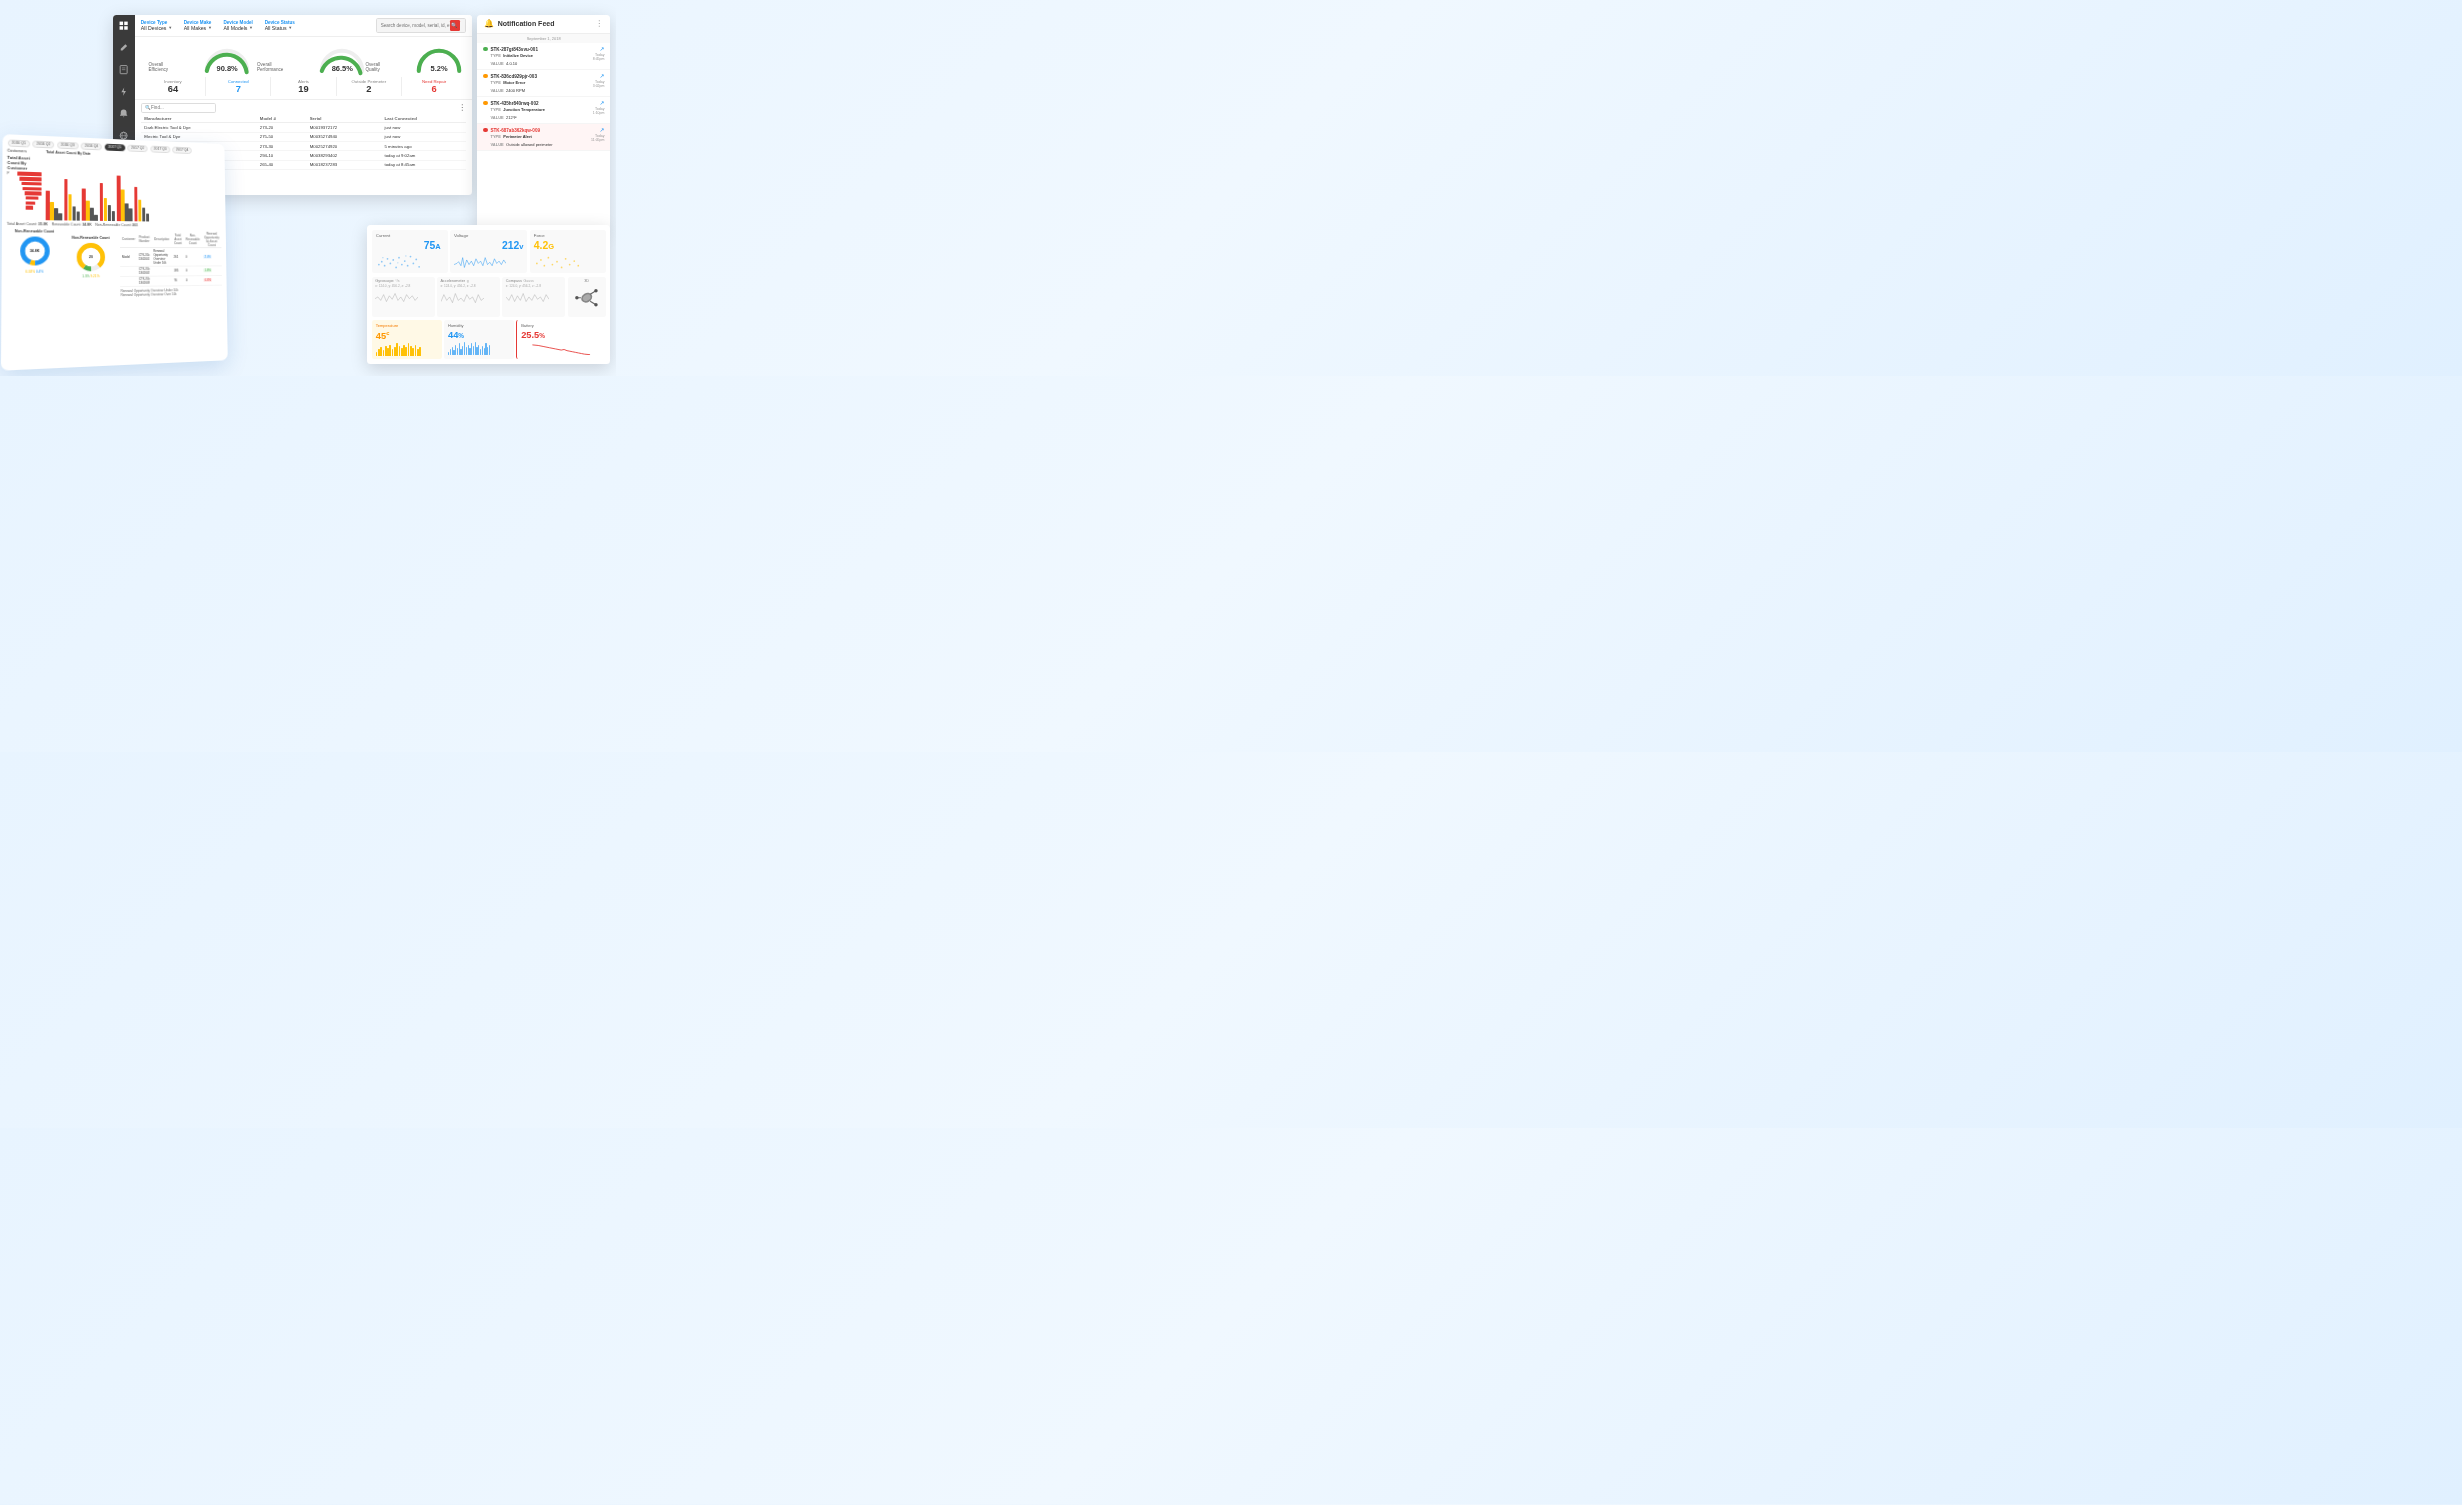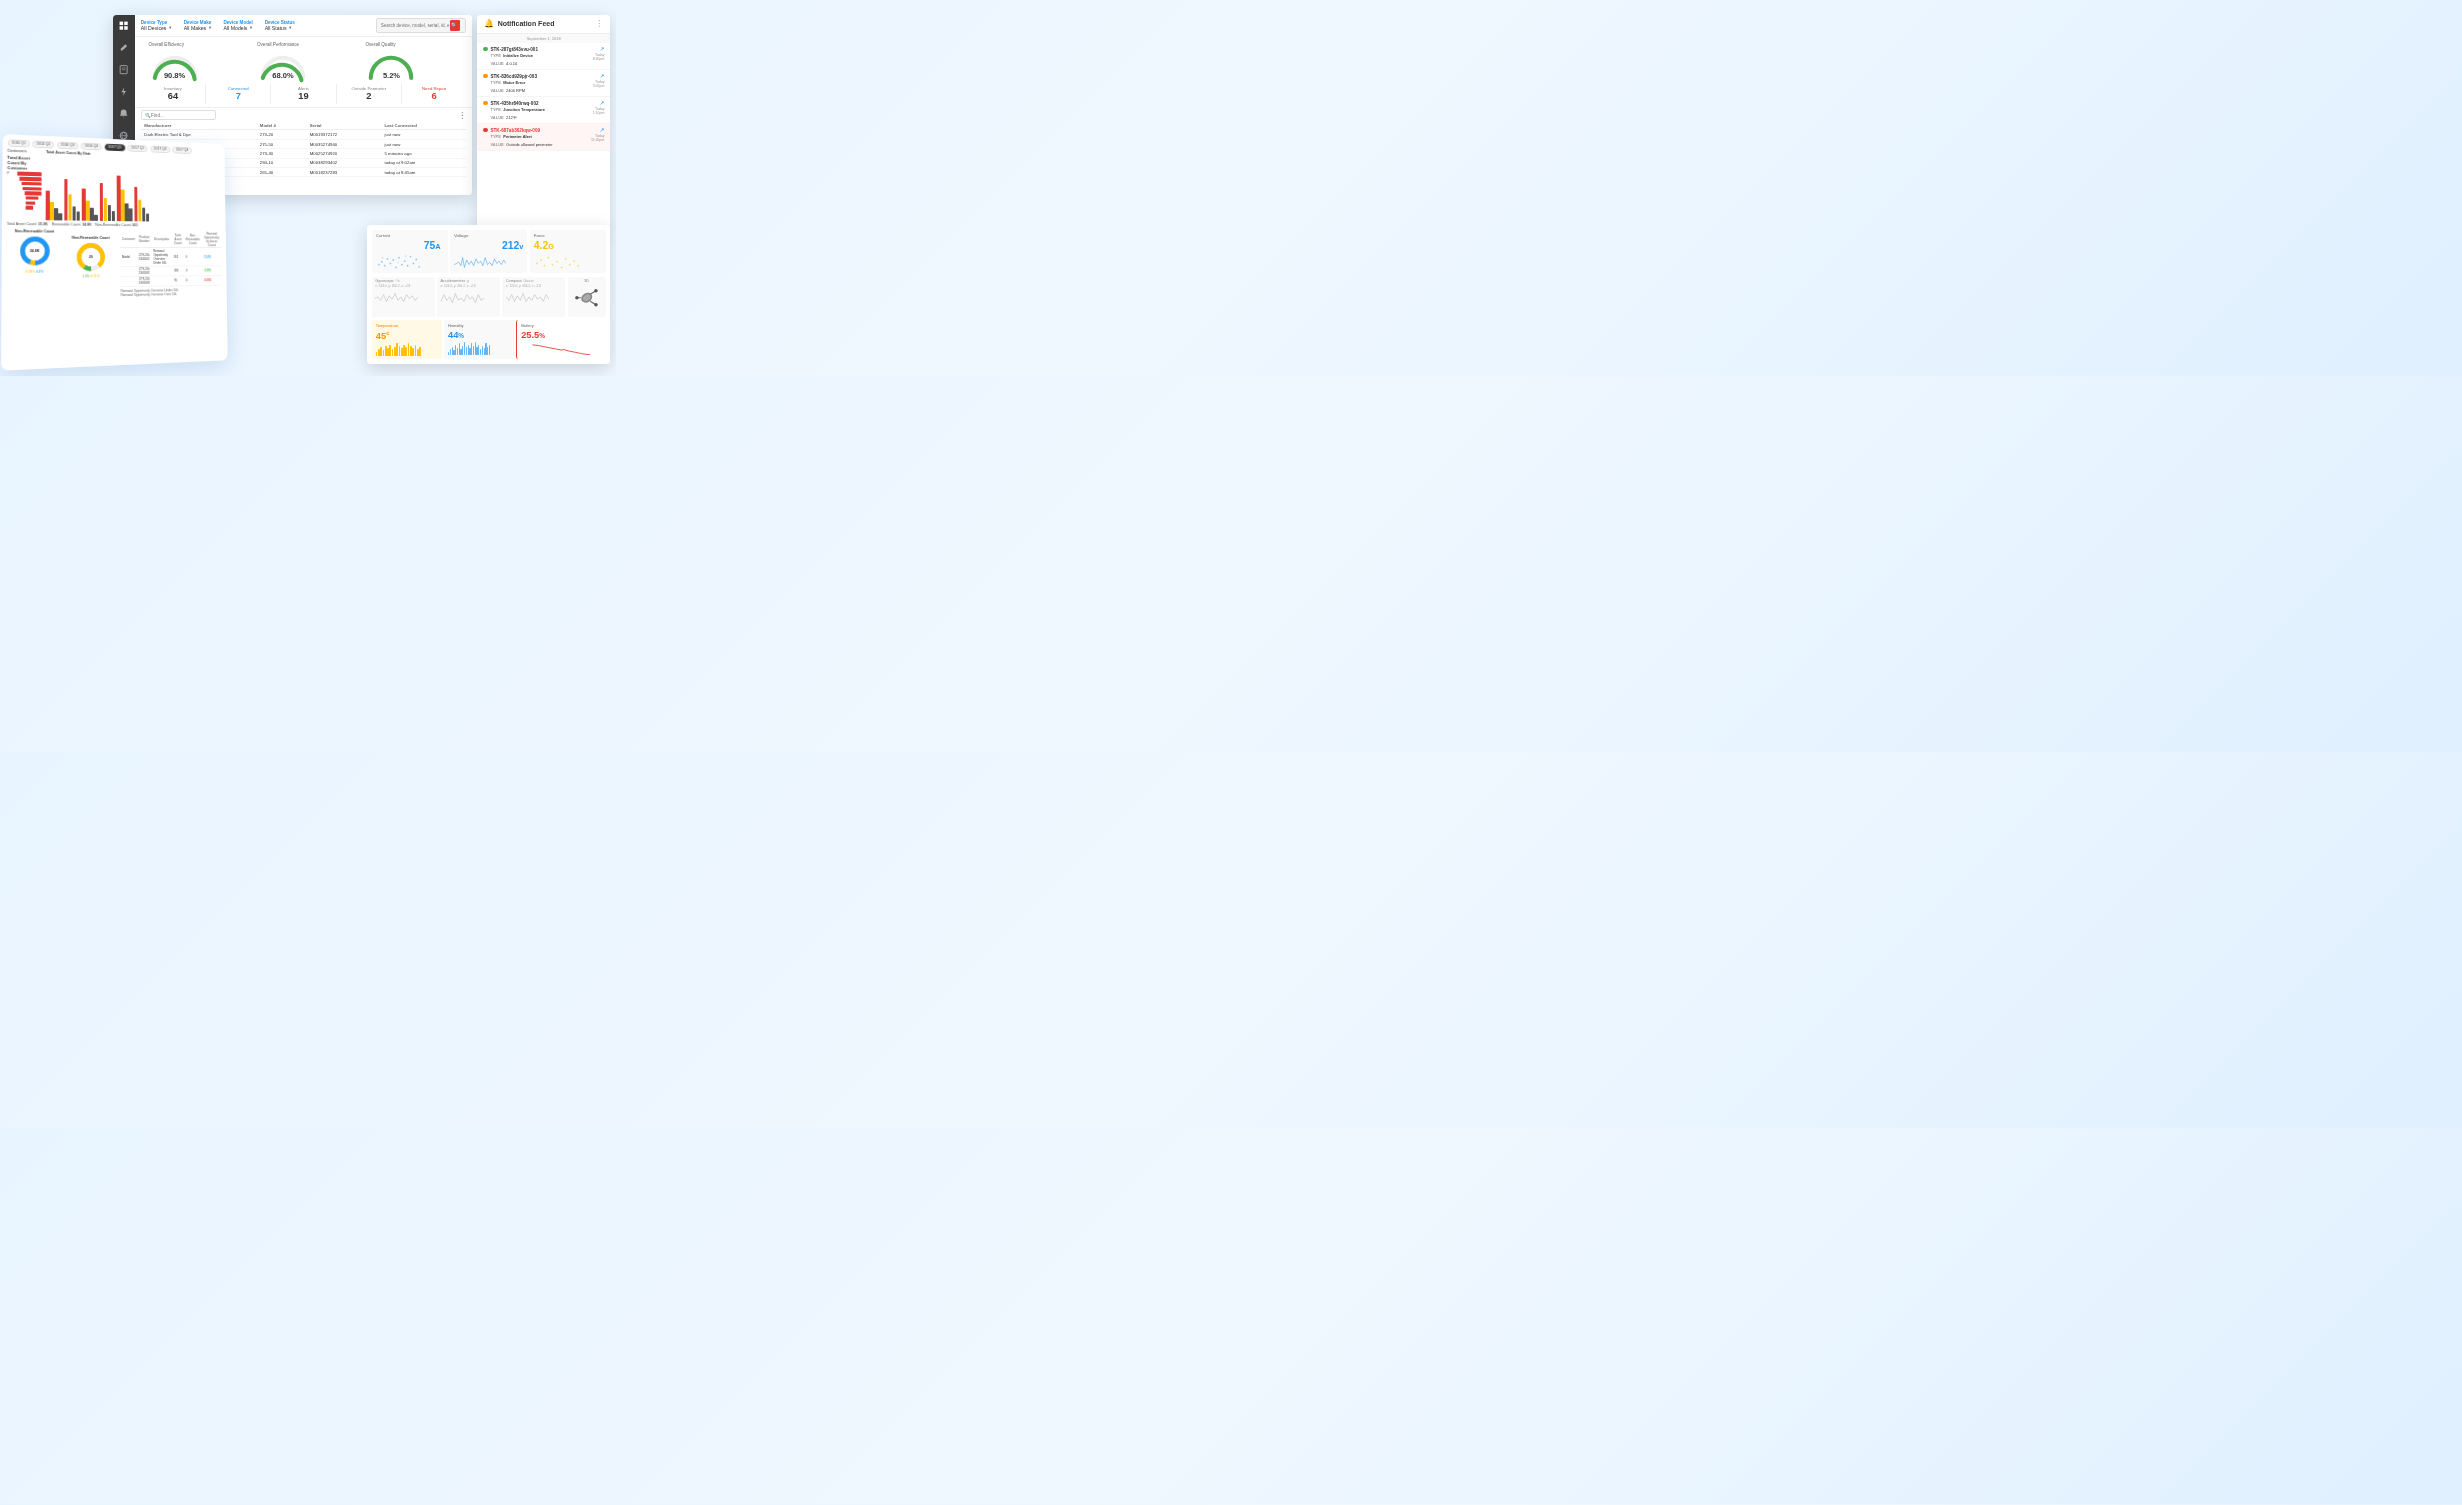--- a/index.html
+++ b/index.html
@@ -127,23 +127,24 @@
     }
 
     
     .kpi-row {
       display: flex;
       padding: 4.6px 5.8px 0;
       justify-content: space-around;
     }
     .kpi-item {
       display: flex;
-      flex-direction: column;
-      align-items: flex-start;
+      flex-direction: row;
+      align-items: flex-end;
       width: 93px;
+      gap: 33px;
     }
     .kpi-label {
       font-size: 4.6px;
       color: #666;
       margin-bottom: 2.3px;
     }
     .gauge-container {
       position: relative;
       width: 52px;
       height: 32px;
@@ -718,21 +719,21 @@
           <span class="gauge-value">90.8%</span>
         </div>
       </div>
       <div class="kpi-item">
         <span class="kpi-label">Overall Performance</span>
         <div class="gauge-container">
           <svg class="gauge-svg" viewBox="0 0 90 55">
             <path d="M 10 50 A 35 35 0 0 1 80 50" fill="none" stroke="#eee" stroke-width="7" stroke-linecap="round"></path>
             <path d="M 10 50 A 35 35 0 0 1 77 54" fill="none" stroke="#4CAF50" stroke-width="7" stroke-linecap="round"></path>
           </svg>
-          <span class="gauge-value">68.0%</span>
+          <span class="gauge-value">86.5%</span>
         </div>
       </div>
       <div class="kpi-item">
         <span class="kpi-label">Overall Quality</span>
         <div class="gauge-container">
           <svg class="gauge-svg" viewBox="0 0 90 55">
             <path d="M 10 50 A 35 35 0 0 1 80 50" fill="none" stroke="#eee" stroke-width="7" stroke-linecap="round"></path>
             <path d="M 10 50 A 35 35 0 0 1 80 50" fill="none" stroke="#4CAF50" stroke-width="7" stroke-linecap="round"></path>
           </svg>
           <span class="gauge-value">5.2%</span>

